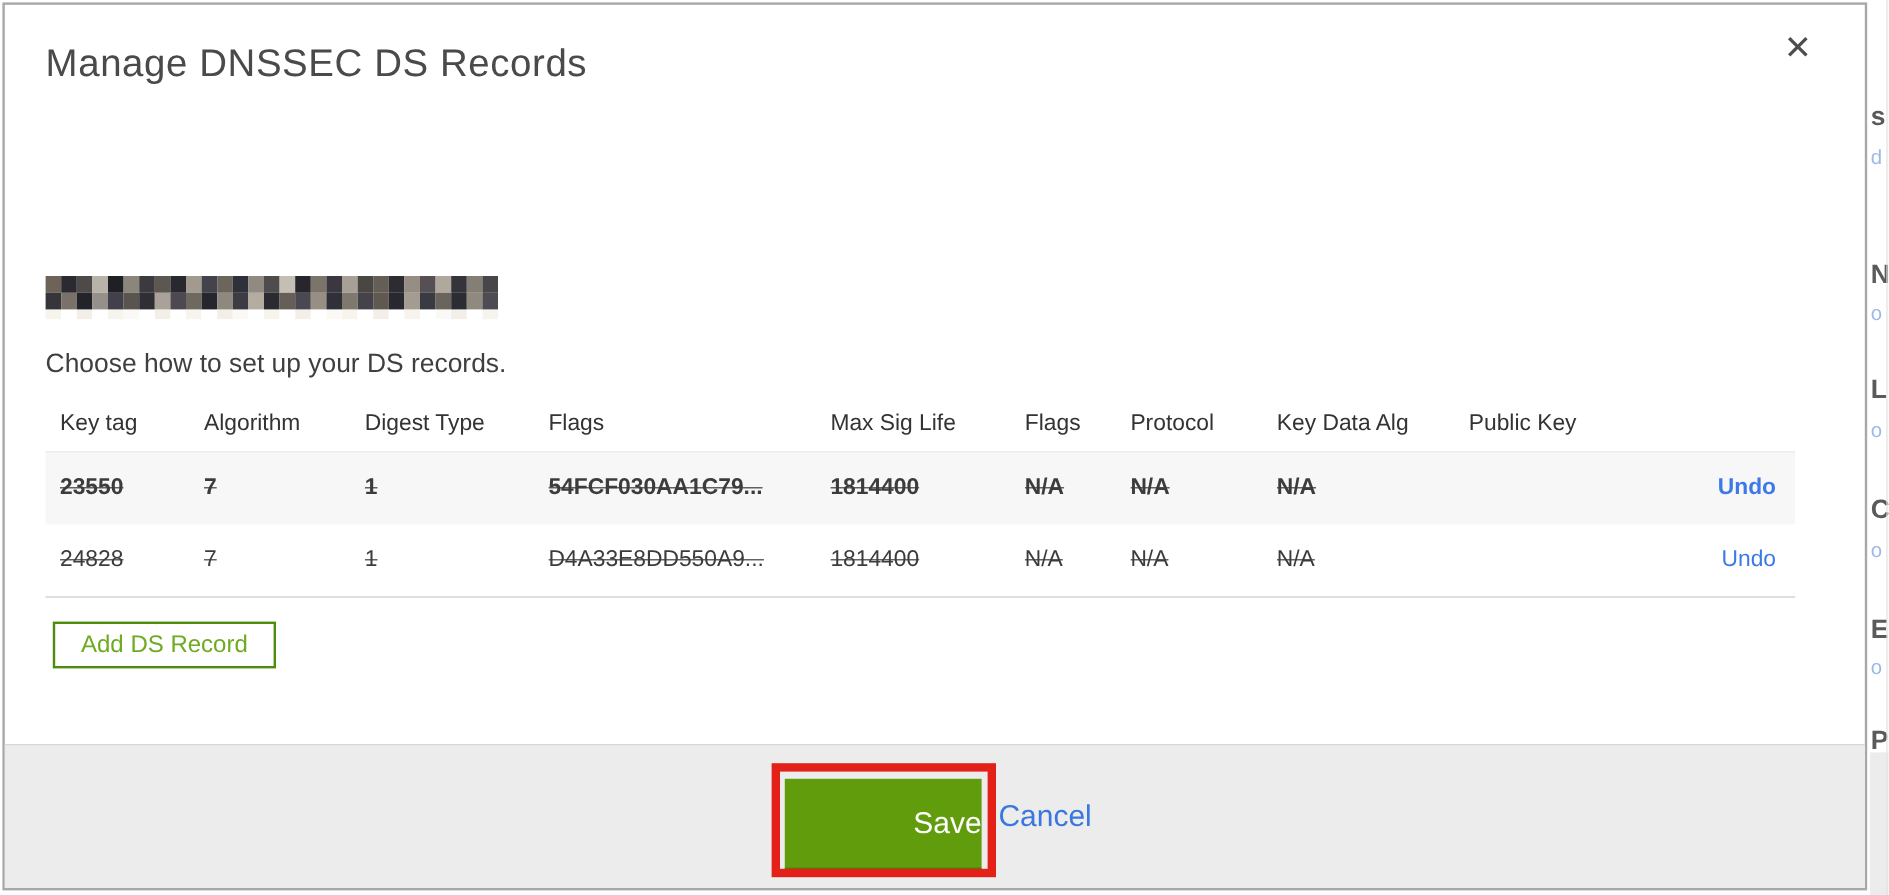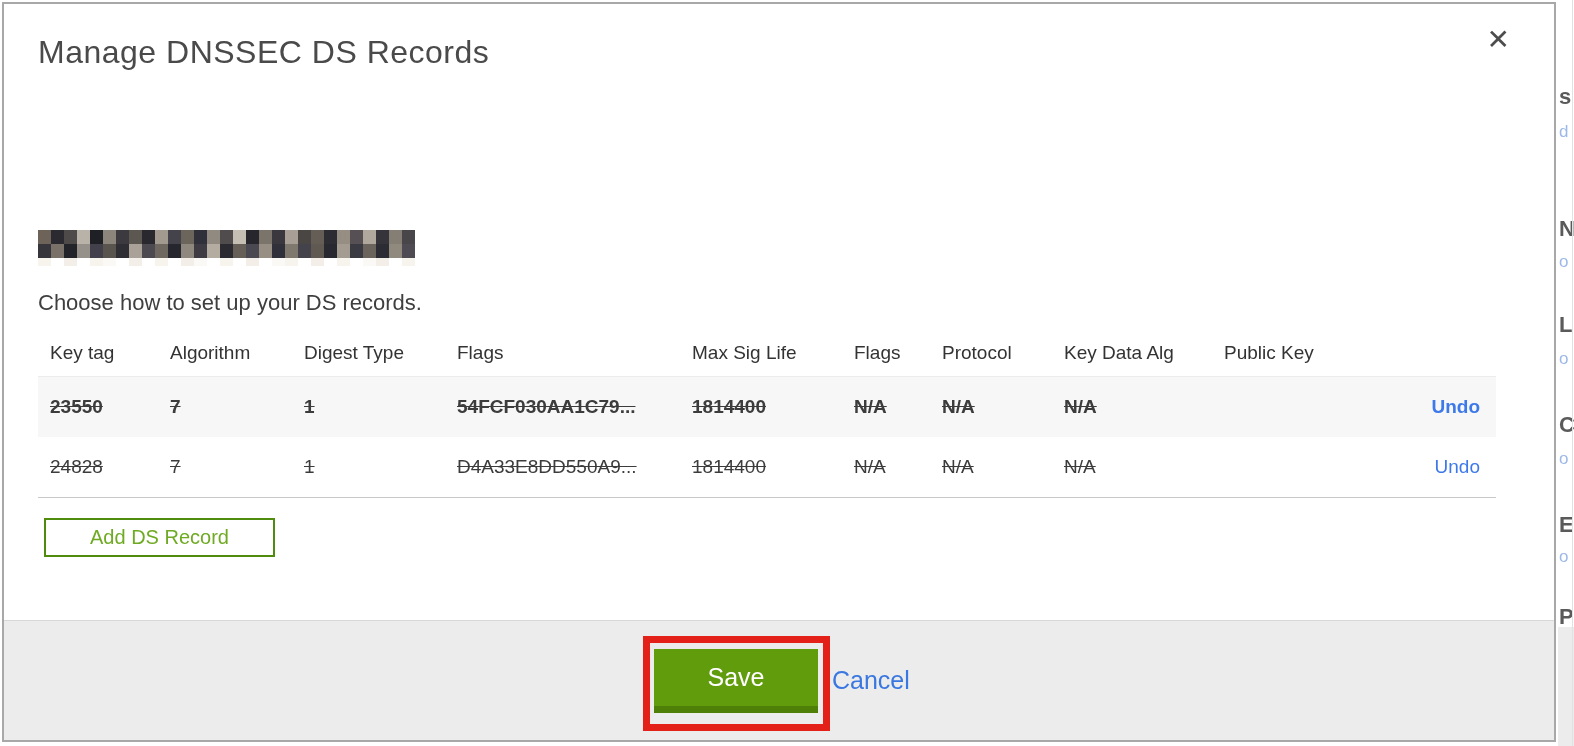--- a/index.html
+++ b/index.html
@@ -32,31 +32,31 @@
   .t-head .cell { font-weight:400; }
   .t-body-row { height:61px; font-size:19px; color:#3c3c3c; }
   .t-body-row.alt { background:#f7f7f8; border-top:1px solid #ececec;font-weight:bold; }
   .t-body-row:last-of-type { border-bottom:1px solid #c9c9c9; }
   .cell { white-space:nowrap; overflow:hidden; }
   .struck { text-decoration:line-through; }
   .undo-cell { text-align:right; }
   .undo-link { color:#3d79e8; text-decoration:none; cursor:pointer; font-size:19px; }
 
   
-  .add-btn { position:absolute; left:40px; top:514px; width:231px; height:39px;
+  .add-btn { position:absolute; left:40px; top:514px; width:186px; height:39px;
     background:#ffffff; border:2px solid #4f8c0e; color:#6faa23; font-size:20px;
     display:flex; align-items:center; justify-content:center; cursor:pointer;
     font-family:inherit; }
 
   
   .footer { position:absolute; left:0; right:0; bottom:0; height:120px;
     background:#ececec; border-top:1px solid #d8d8d8; }
-  .save-btn { position:absolute; left:654px; top:649px; width:164px; height:64px;
+  .save-btn { position:absolute; left:654px; top:649px; width:164px; height:81px;
     background:#619c0c; border:none; border-bottom:7px solid #4e7f06; color:#ffffff;
-    font-size:25px; cursor:pointer; font-family:inherit; }
+    font-size:25px; cursor:pointer; font-family:inherit;text-align:right; }
   .cancel-link { position:absolute; left:832px; top:666px; font-size:25px;
     color:#3a77e0; text-decoration:none; cursor:pointer; }
 
   
   .annotation { position:absolute; left:643px; top:636px; width:187px; height:95px;
     border:7px solid #e32119; pointer-events:none; }
 
   
   .bg-strip { position:absolute; left:1558px; top:0; width:16px; height:746px;
     background:#ffffff; overflow:hidden; }

